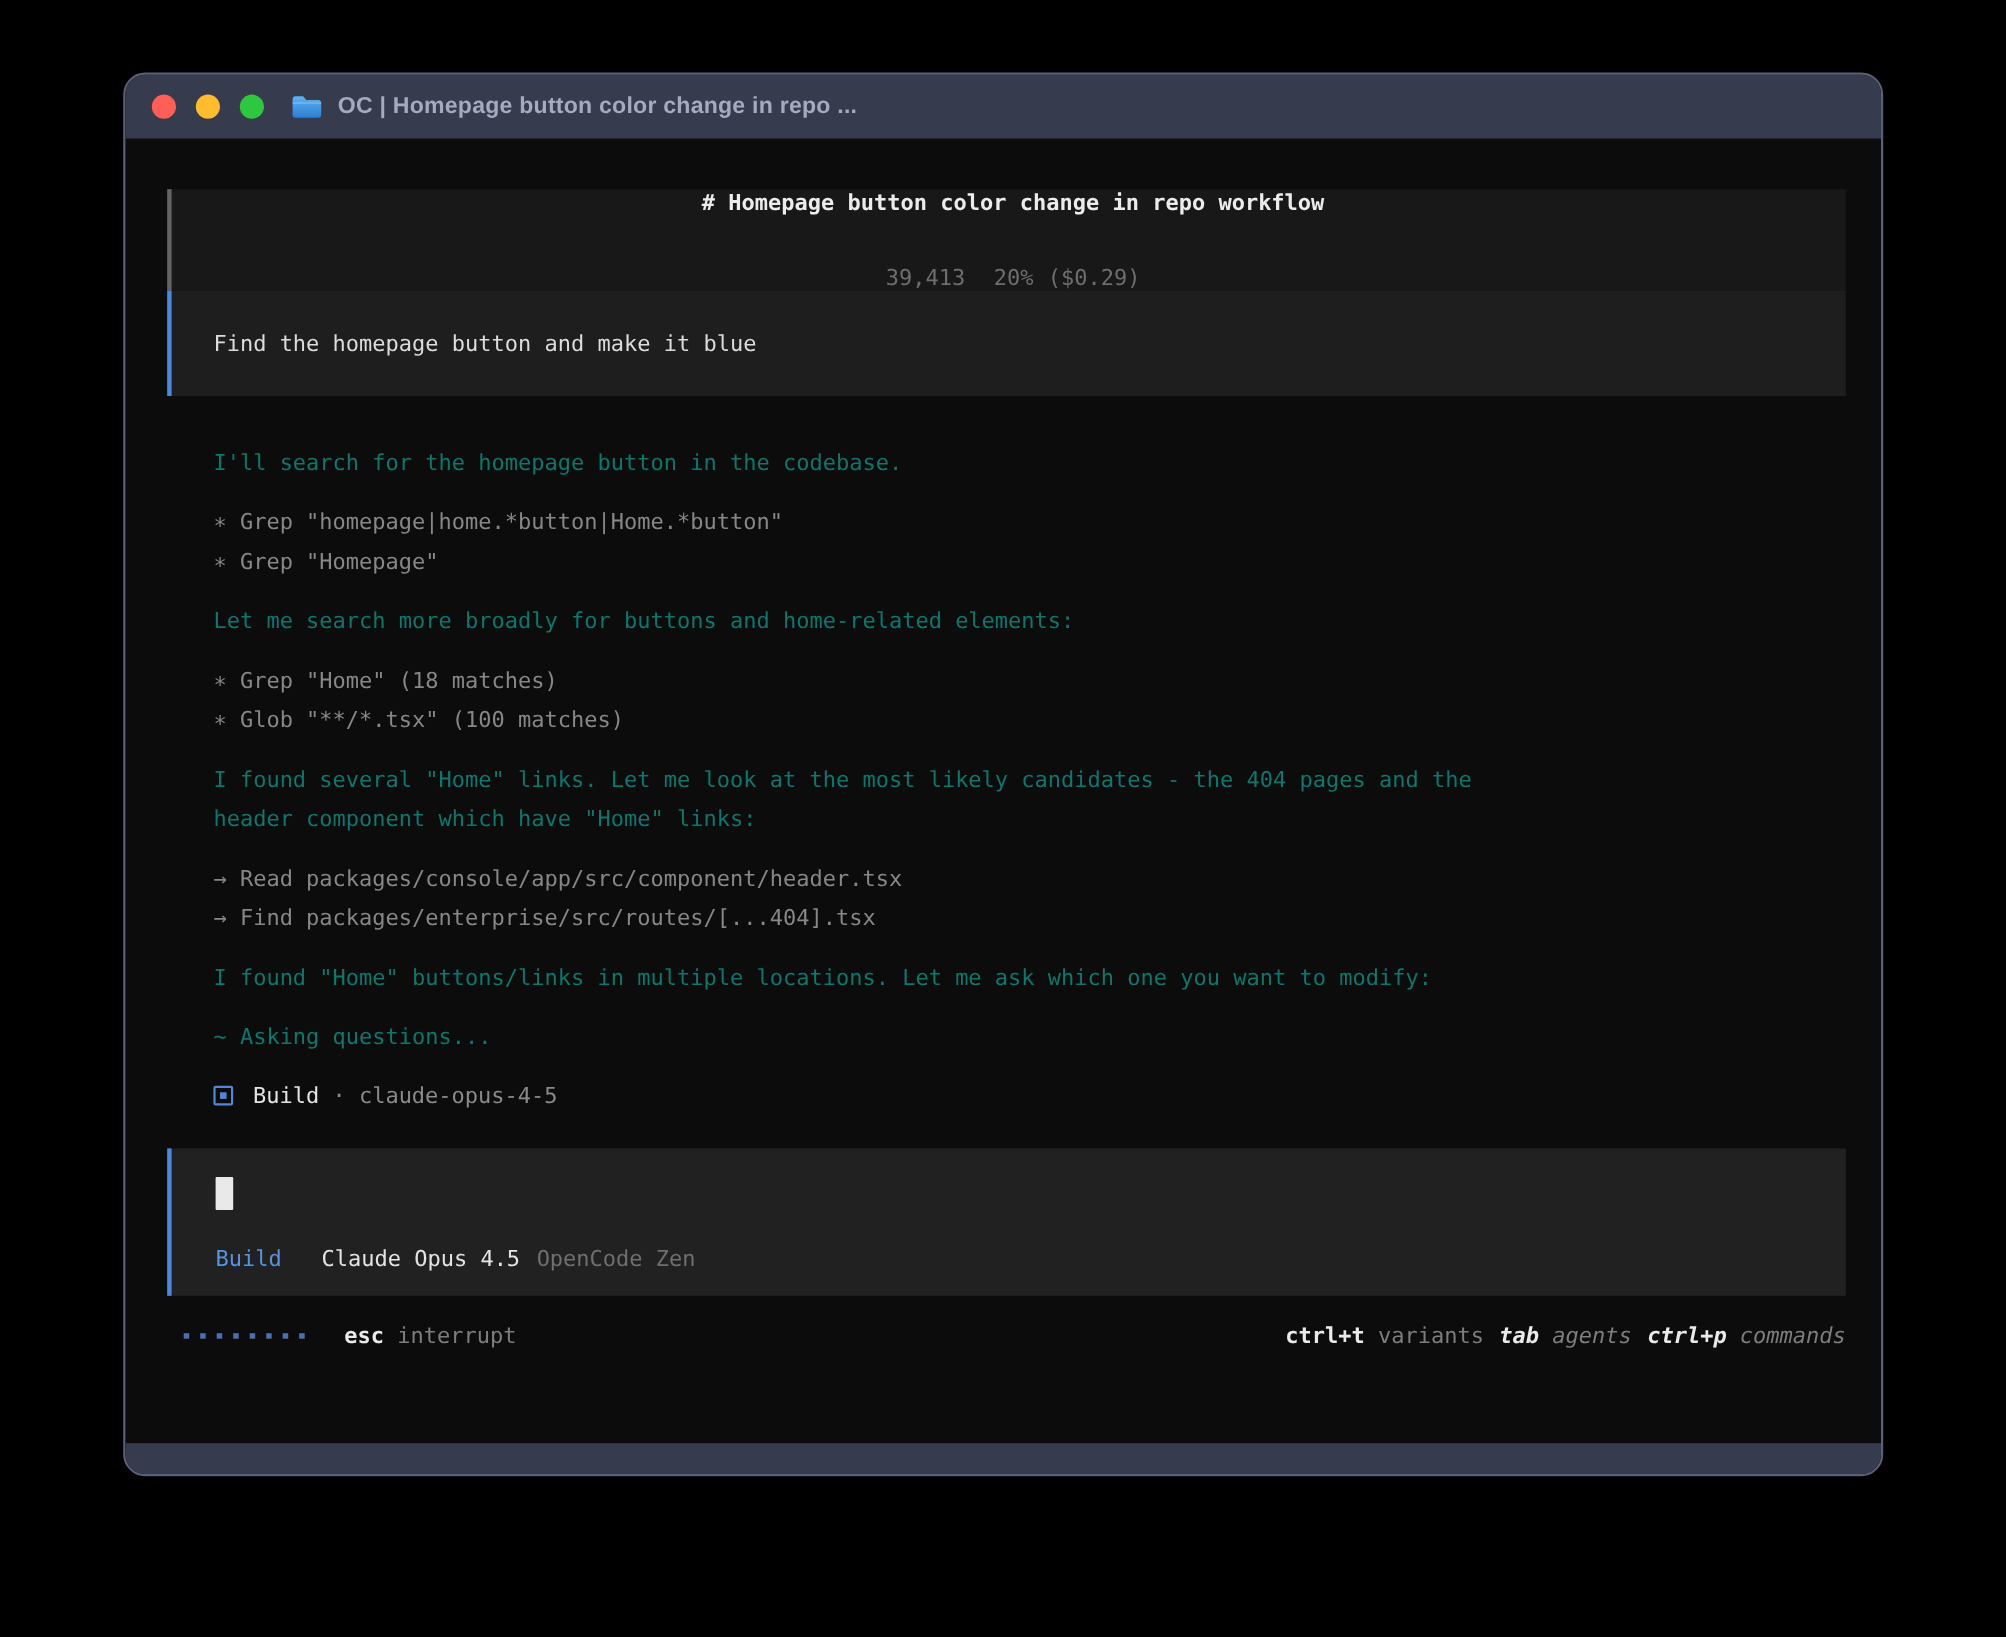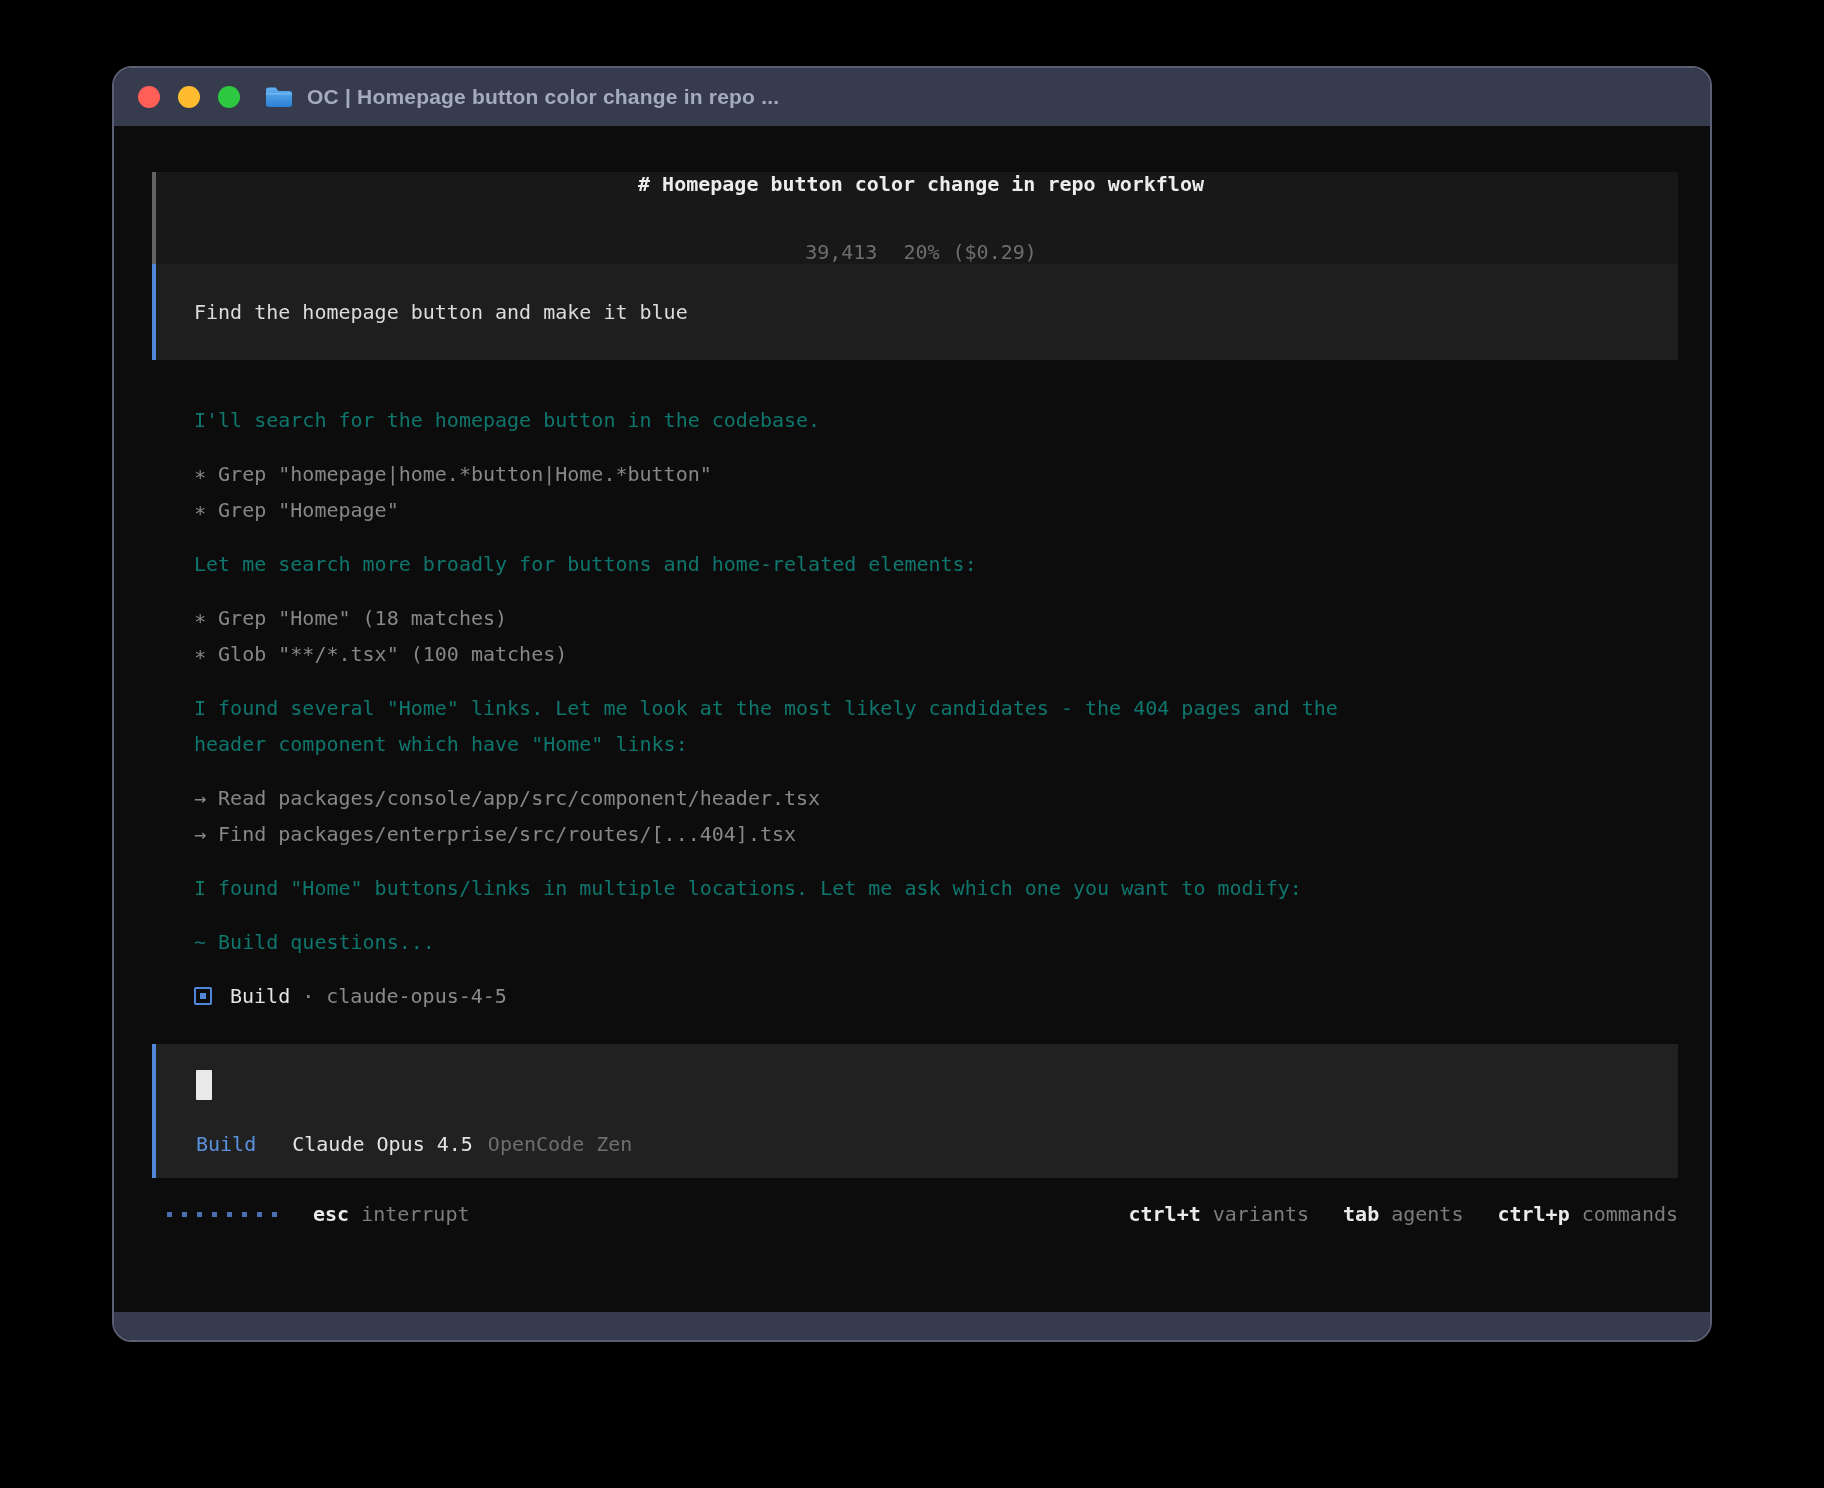--- a/index.html
+++ b/index.html
@@ -84,21 +84,21 @@
     font-size:20px;
   }
   .sb-left { display:flex; align-items:center; padding-left:15px; }
   .spinner { display:flex; gap:10px; align-items:center; }
   .dot { width:5px; height:5px; background:#4a6fb3; }
   .hint { display:flex; align-items:baseline; }
   .hint .key { color:#eaeaea; font-weight:bold; }
   .hint .lbl { color:#7d7d7d; margin-left:12px; }
   .sb-left .hint { margin-left:36px; }
   .sb-right { display:flex; align-items:baseline; }
-  .sb-right .hint + .hint { margin-left:34px; }
+  .sb-right .hint + .hint { margin-left:14px;font-style:italic; }
 
   .bottomstrip { flex:0 0 28px; height:28px; background:#363b4e; margin-top:auto; }
 </style>
 </head>
 <body>
 
 <div class="window">
 
   <div class="titlebar">
     <div class="lights">
@@ -156,21 +156,21 @@
         <div>header component which have "Home" links:</div>
       </div>
       <div class="entry t-tool">
         <div>→ Read packages/console/app/src/component/header.tsx</div>
         <div>→ Find packages/enterprise/src/routes/[...404].tsx</div>
       </div>
       <div class="entry t-text">
         <div>I found "Home" buttons/links in multiple locations. Let me ask which one you want to modify:</div>
       </div>
       <div class="entry t-text">
-        <div>~ Build questions...</div>
+        <div>~ Asking questions...</div>
       </div>
     </div>
 
     <div class="agent-line">
       <span class="agent-icon">
           <span class="inner"></span>
         </span>
       <span class="agent-name">Build</span>
       <span class="agent-sep">·</span>
       <span class="agent-model">claude-opus-4-5</span>

